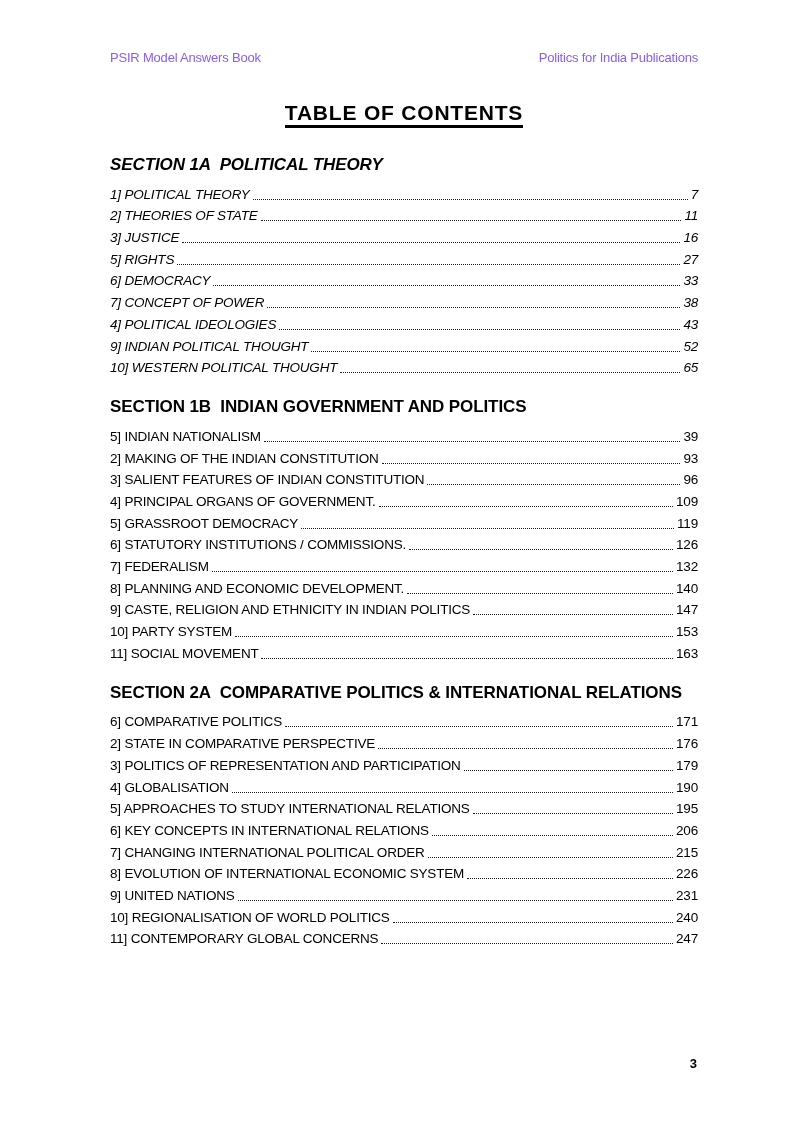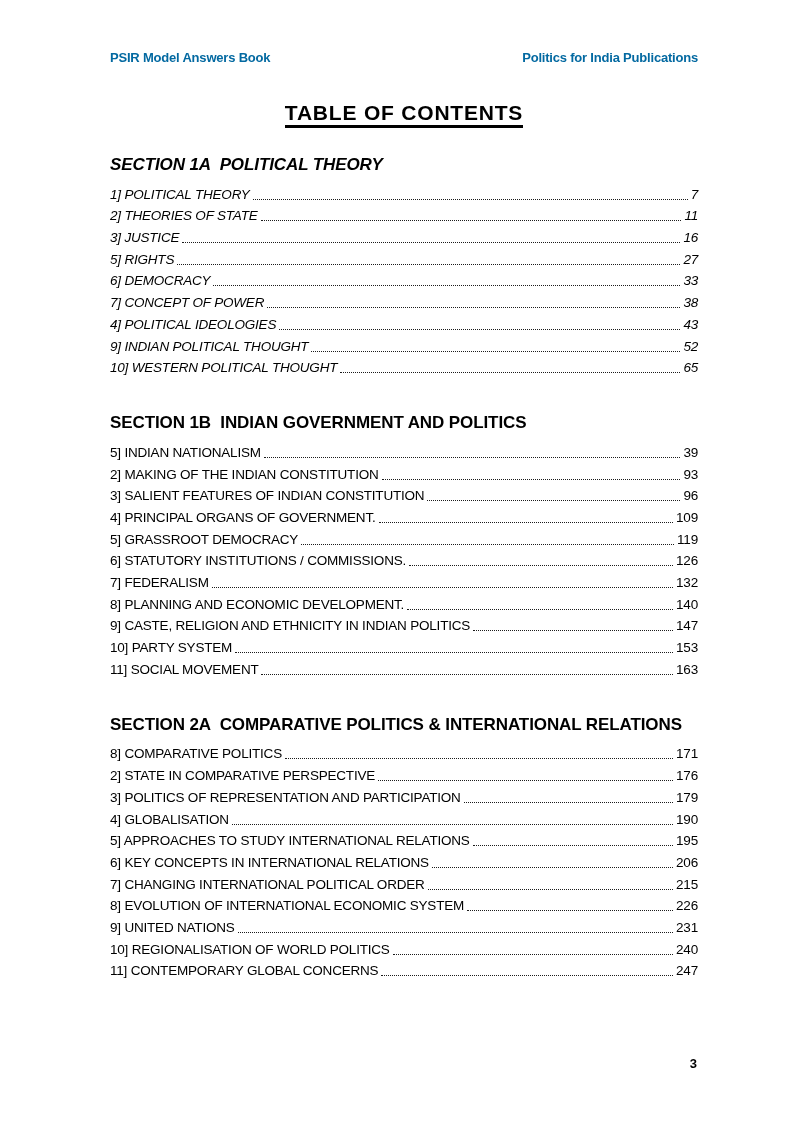--- a/index.html
+++ b/index.html
@@ -18,38 +18,37 @@
     left: 110px;
     right: 95px;
     top: 50px;
   }
   .header-row {
     display: flex;
     justify-content: space-between;
     align-items: baseline;
     font-size: 13px;
     letter-spacing: -0.2px;
-    color: #0369a1;
-    font-weight: bold;
+    color: #8b5cf6;
   }
   .title-wrap {
     text-align: center;
     margin-top: 36px;
   }
   .doc-title {
     display: inline-block;
     font-size: 21px;
     font-weight: bold;
     letter-spacing: 0.8px;
     border-bottom: 3px solid #000000;
     padding-bottom: 0;
     white-space: pre;
   }
   .section {
-    margin-top: 36px;
+    margin-top: 20px;
   }
   .section:first-of-type {
     margin-top: 26px;
     font-style: italic;
   }
   .section-heading {
     font-size: 17px;
     font-weight: bold;
     line-height: 22px;
     letter-spacing: -0.1px;
@@ -205,21 +204,21 @@
           </div>
           <div class="toc-row">
             <span class="toc-label">11] SOCIAL MOVEMENT</span>
             <span class="toc-dots"></span>
             <span class="toc-page">163</span>
           </div>
         </div>
         <div class="section">
           <h2 class="section-heading">SECTION 2A  COMPARATIVE POLITICS &amp; INTERNATIONAL RELATIONS</h2>
           <div class="toc-row">
-            <span class="toc-label">8] COMPARATIVE POLITICS</span>
+            <span class="toc-label">6] COMPARATIVE POLITICS</span>
             <span class="toc-dots"></span>
             <span class="toc-page">171</span>
           </div>
           <div class="toc-row">
             <span class="toc-label">2] STATE IN COMPARATIVE PERSPECTIVE</span>
             <span class="toc-dots"></span>
             <span class="toc-page">176</span>
           </div>
           <div class="toc-row">
             <span class="toc-label">3] POLITICS OF REPRESENTATION AND PARTICIPATION</span>

